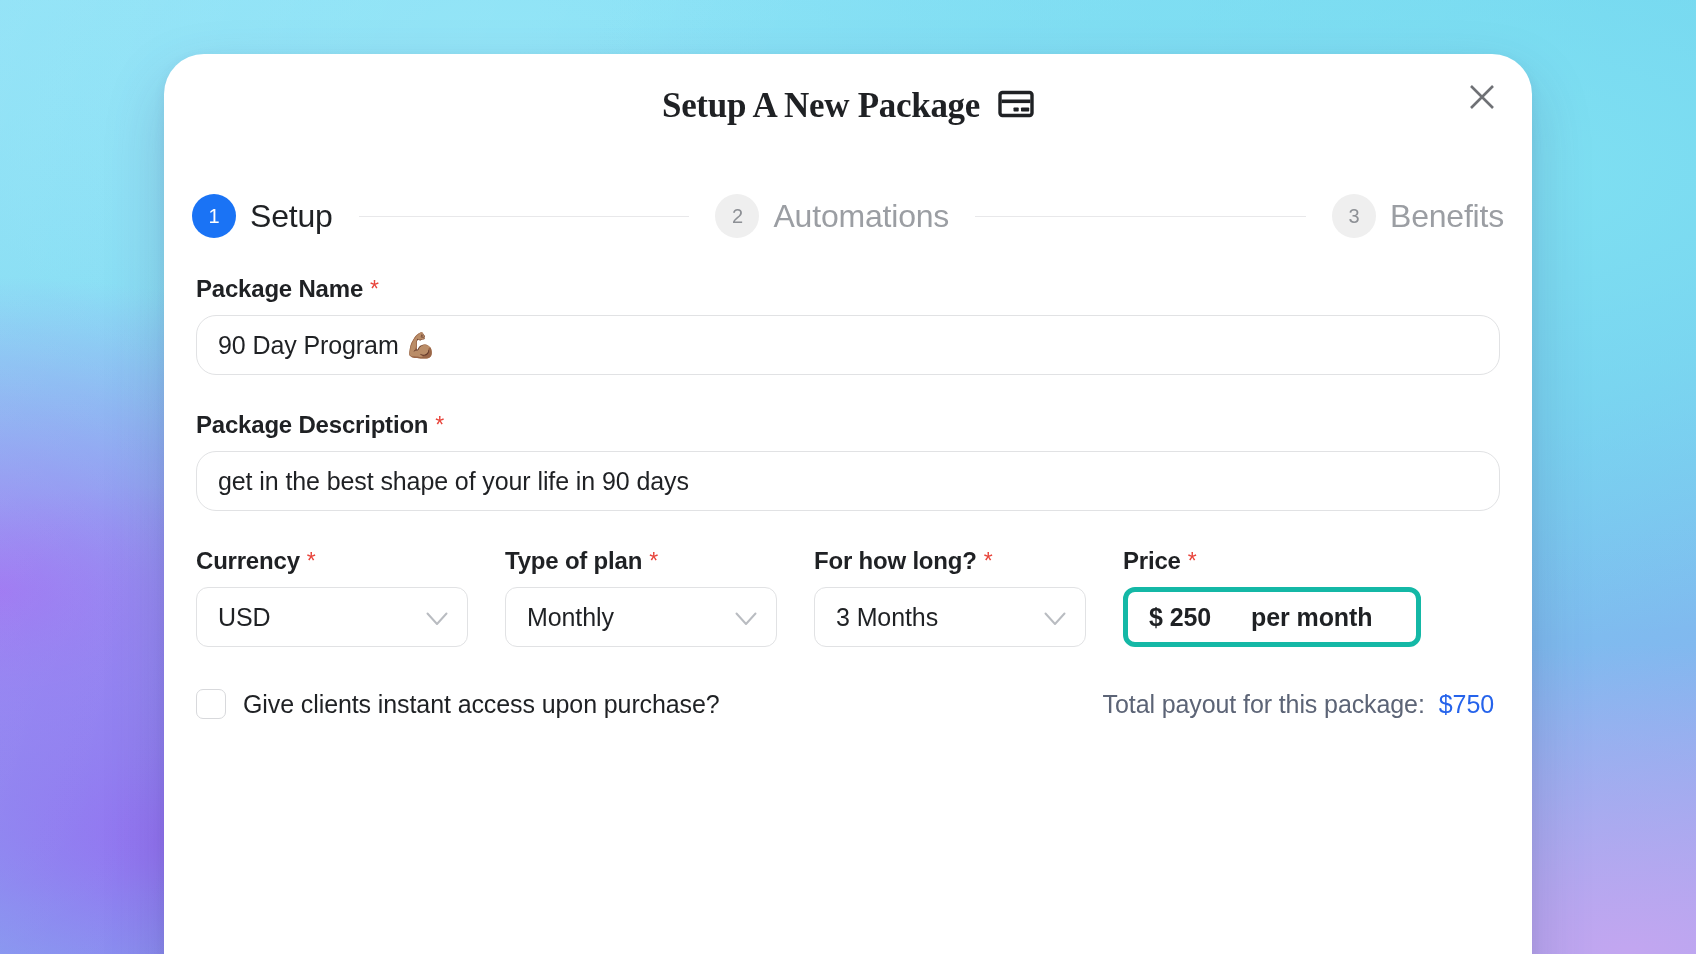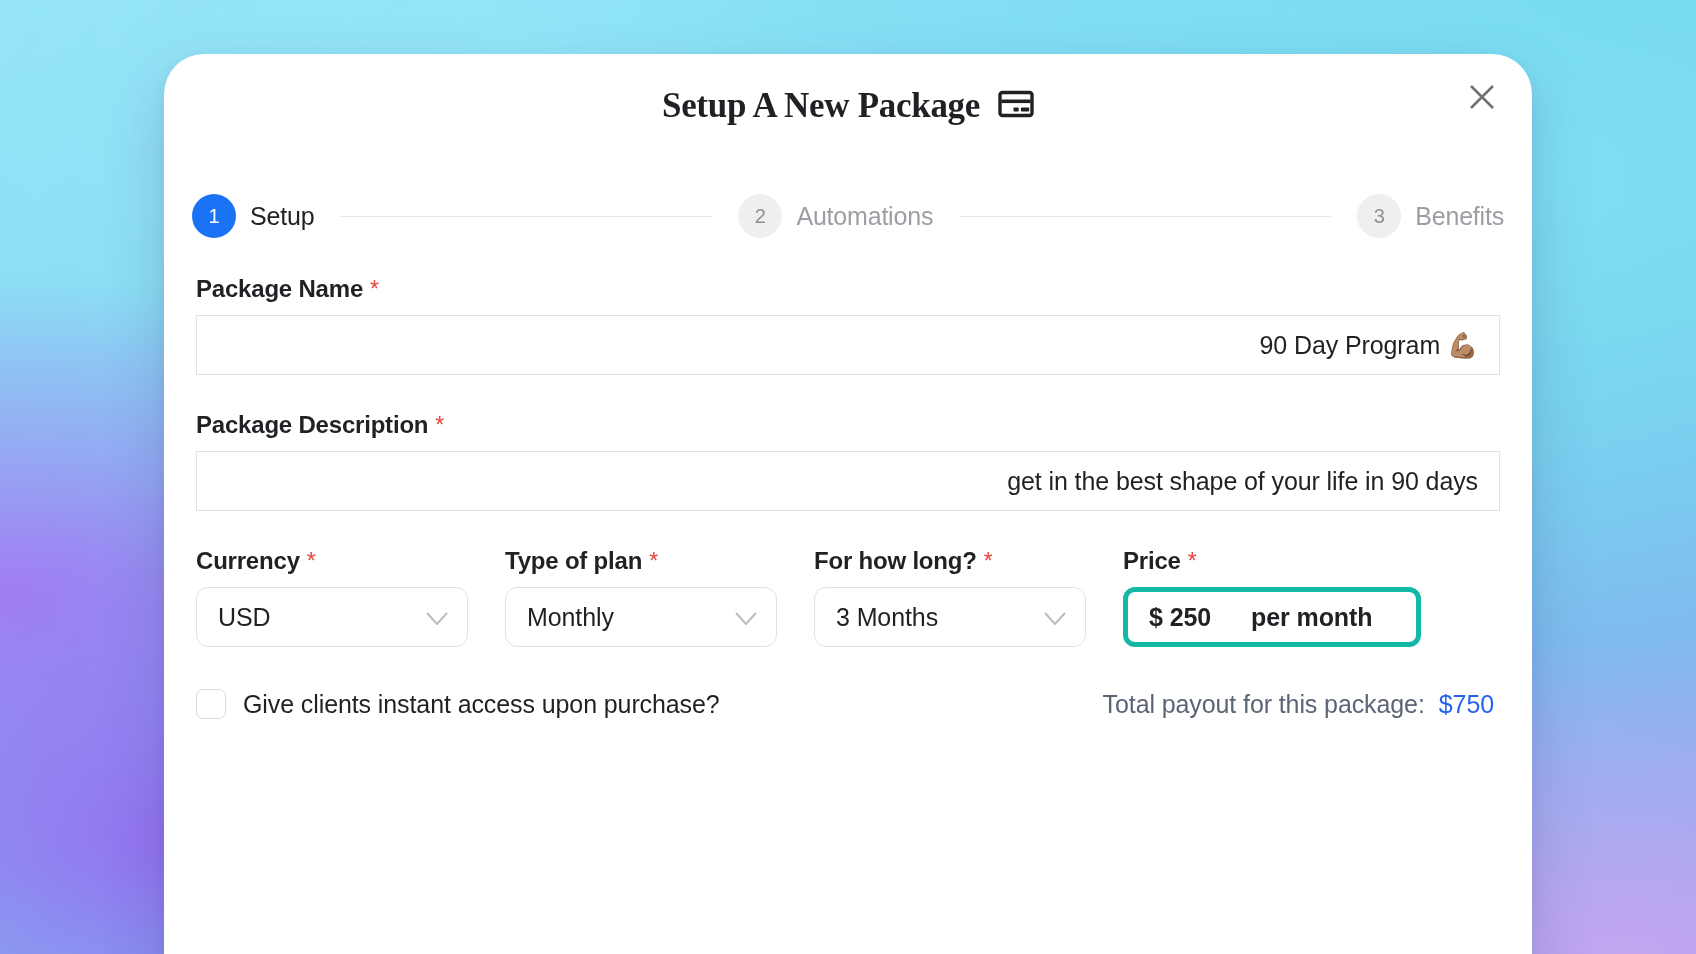--- a/index.html
+++ b/index.html
@@ -100,21 +100,21 @@
     width: 44px; height: 44px;
     border-radius: 50%;
     display: flex;
     align-items: center;
     justify-content: center;
     font-size: 20px;
     font-weight: 500;
   }
   .step-badge.active { background: #1a73f5; color: #ffffff; }
   .step-badge.idle   { background: #efefef; color: #8d9095; }
-  .step-label { font-size: 25px; letter-spacing: -0.2px; }
+  .step-label { font-size: 32px; letter-spacing: -0.2px; }
   .step-label.active { color: #1f2124; }
   .step-label.idle   { color: #9b9ea3; }
   .step-line {
     flex: 1 1 auto;
     height: 1px;
     background: #e8e8ea;
     margin: 0 26px;
   }
 
   
@@ -128,30 +128,29 @@
     display: flex;
     align-items: baseline;
     gap: 7px;
   }
   .req { color: #e8453c; font-size: 23px; font-weight: normal; }
 
   .text-input {
     margin-top: 12px;
     height: 60px;
     border: 1px solid #e1e2e4;
-    border-radius: 0;
+    border-radius: 20px;
     display: flex;
     align-items: center;
     padding: 0 21px;
     font-size: 25px;
     color: #1f2124;
     background: #fff;
     cursor: text;
     letter-spacing: -0.1px;
-    justify-content: flex-end;
   }
 
   .block-name { margin-top: 37px; }
   .block-desc { margin-top: 36px; }
 
   
   .row4 {
     display: flex;
     margin-top: 36px;
     gap: 0;

